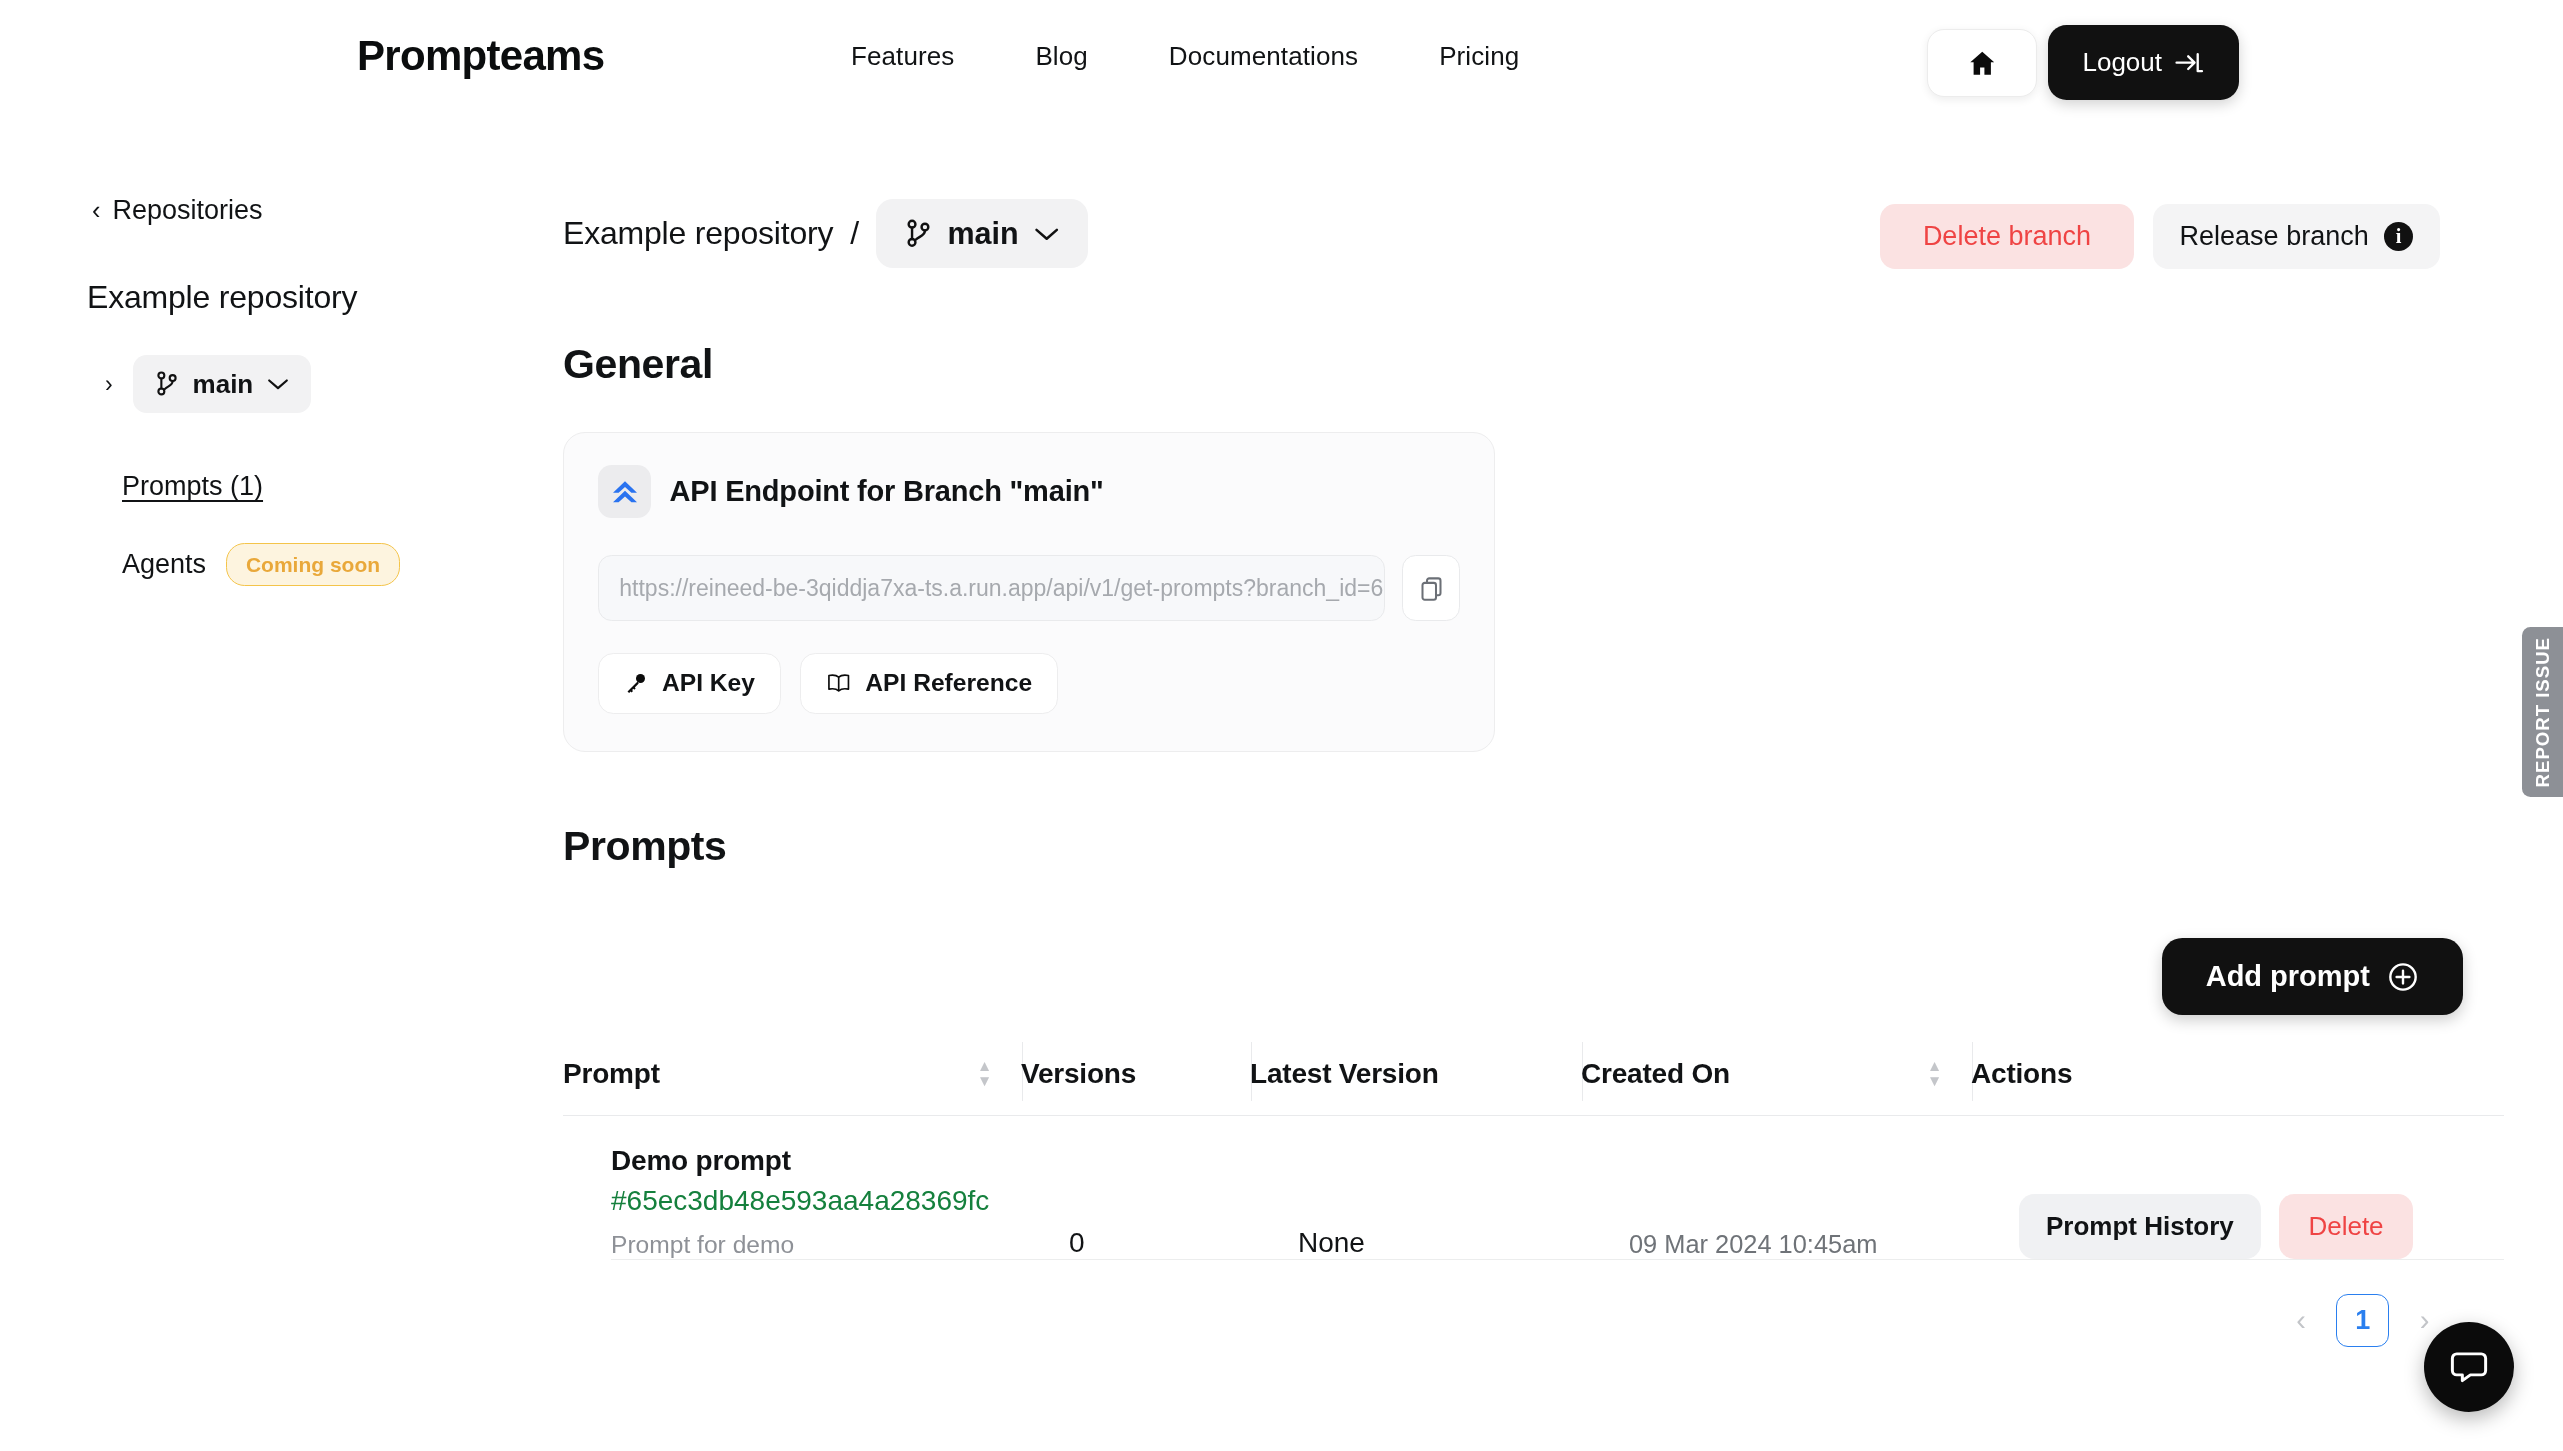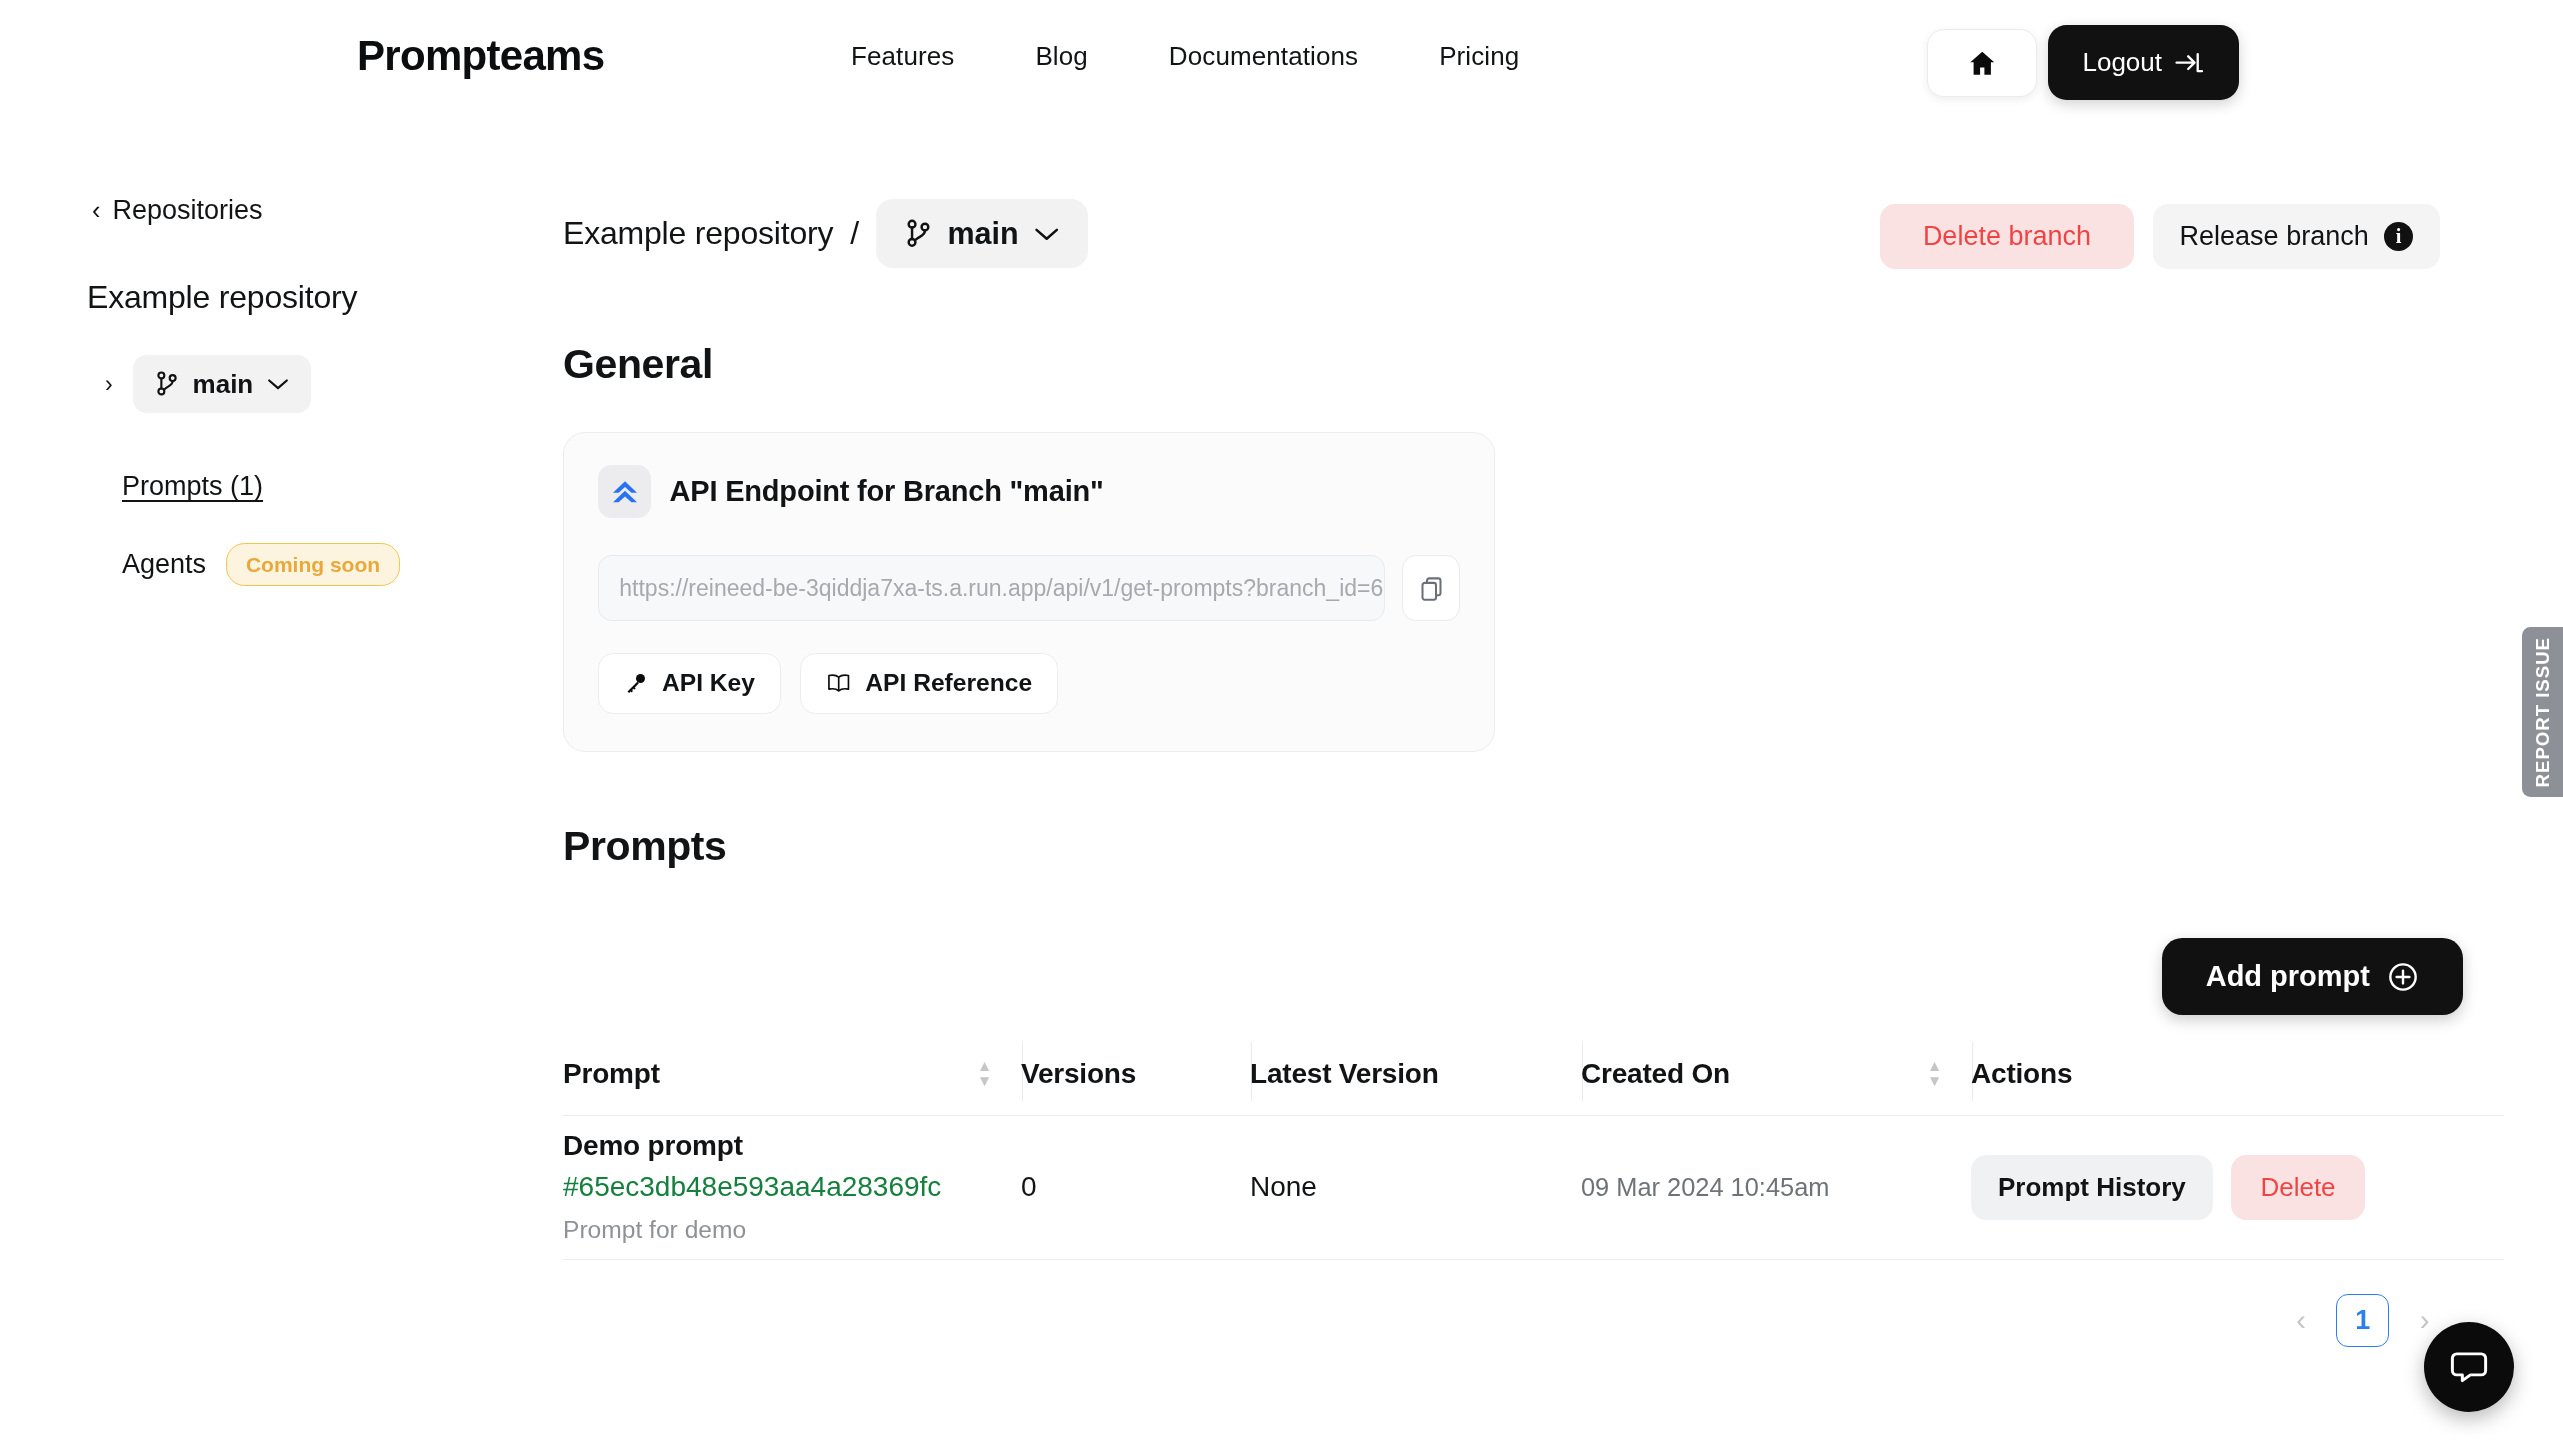--- a/index.html
+++ b/index.html
@@ -169,21 +169,21 @@
     width: 0.8px; background: #e9eaec;
   }
   .c1 { width: 458px; }
   .c2 { width: 229px; }
   .c3 { width: 331px; }
   .c4 { width: 390px; }
   .c5 { flex: 1; }
   .sortarrows { display: flex; flex-direction: column; gap: 2.5px; margin-left: auto; margin-right: 29px; }
   .sortarrows span { font-size: 15.3px; color: #c4c6ca; line-height: .8; }
 
-  .trow { display: flex; align-items: center; min-height: 144px; border-bottom: 0.8px solid #eceded; cursor: pointer; }
+  .trow { display: flex; align-items: flex-end; min-height: 144px; border-bottom: 0.8px solid #eceded; cursor: pointer; margin-left: 48px; }
   .cell-prompt { width: 458px; }
   .p-name { font-size: 28px; font-weight: 700; letter-spacing: -0.2px; }
   .p-id { font-size: 28px; color: #15803d; margin-top: 8.5px; }
   .p-desc { font-size: 24.6px; color: #8e9197; margin-top: 13.6px; }
   .cell-versions { width: 229px; font-size: 28px; }
   .cell-latest { width: 331px; font-size: 28px; }
   .cell-created { width: 390px; font-size: 25.4px; color: #6f7378; }
   .cell-actions { flex: 1; display: flex; align-items: center; gap: 18.6px; }
   .btn-history {
     background: #f0f1f3; color: #111315; border-radius: 15.3px;

